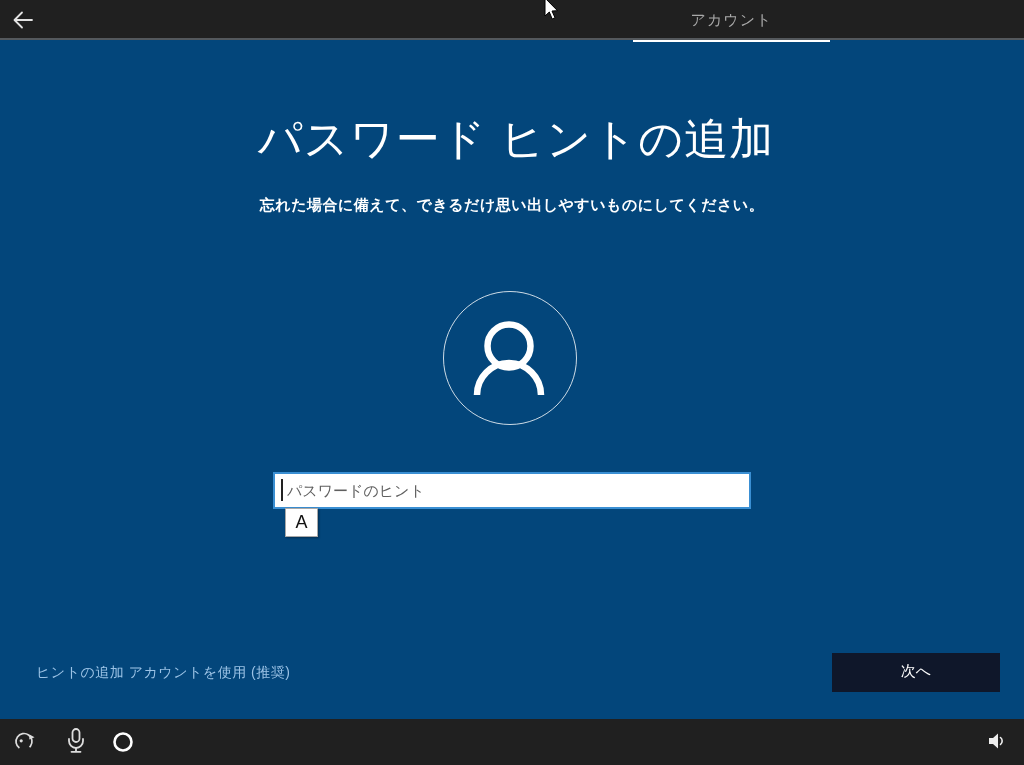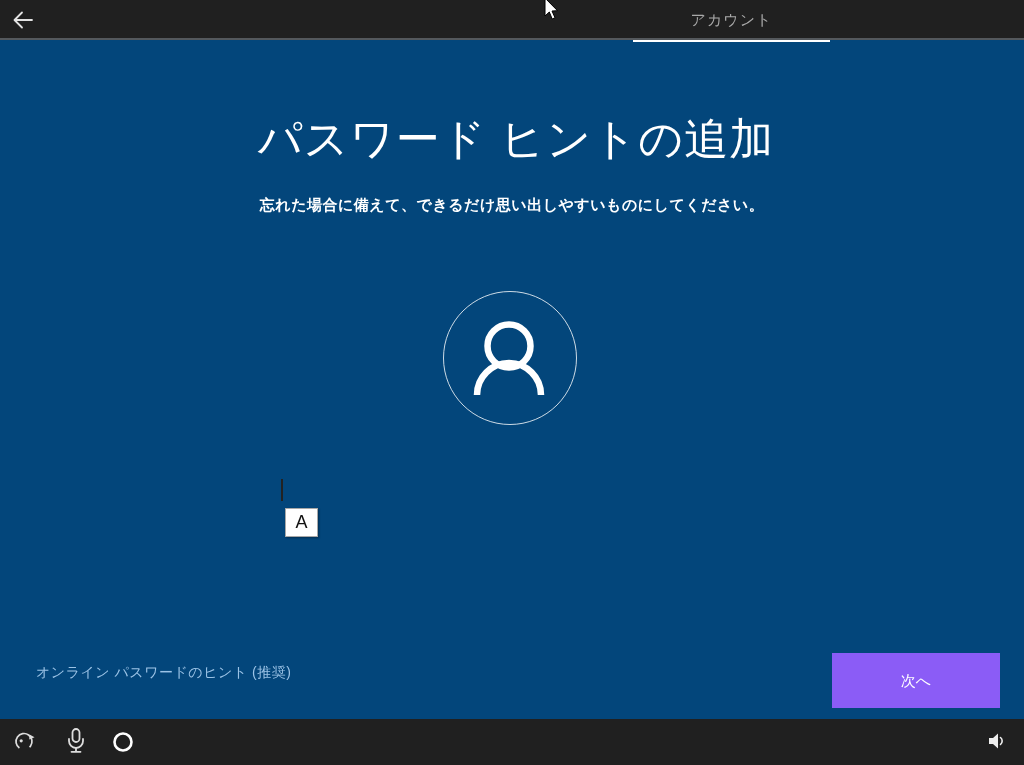--- a/index.html
+++ b/index.html
@@ -121,29 +121,29 @@
     position: absolute;
     left: 36px; top: 664px;
     color: #9cc3e6;
     font-size: 14px;
     cursor: pointer;
     letter-spacing: 0.5px;
   }
   .next-btn {
     position: absolute;
     left: 832px; top: 653px;
-    width: 168px; height: 55px;
-    background: #8b5cf6;
+    width: 168px; height: 39px;
+    background: #0f172a;
     border: none;
     color: #ffffff;
     font-size: 15px;
     text-align: center;
     line-height: 39px;
     cursor: pointer;
-    font-family: Liberation Sans, sans-serif;
+    font-family: Liberation Mono, monospace;
   }
 
   
   .bottombar {
     position: absolute;
     left: 0; top: 719px;
     width: 1024px; height: 46px;
     background: #202020;
   }
   .bb-icon {
@@ -185,24 +185,25 @@
 
   <div class="avatar">
     <span>
       <svg width="134" height="134" viewBox="0 0 134 134">
         <circle cx="66" cy="55" r="21.5" fill="none" stroke="#ffffff" stroke-width="6.5"></circle>
         <path d="M 34 104 A 32 32 0 0 1 98 104" fill="none" stroke="#ffffff" stroke-width="6.5" stroke-linecap="butt"></path>
       </svg>
     </span>
   </div>
 
+  <input class="hint-input" type="text" placeholder="パスワードのヒント" style="">
   <div class="text-caret"></div>
   <div class="ime-badge">A</div>
 
-  <div class="offline-link">オンライン パスワードのヒント (推奨)</div>
+  <div class="offline-link">ヒントの追加 アカウントを使用 (推奨)</div>
   <button class="next-btn">次へ</button>
 
   <div class="bottombar">
 
     <button class="bb-icon" style="left:13px; top:10px;">
       <span>
         <svg width="24" height="24" viewBox="0 0 24 24">
           <circle cx="11" cy="12.5" r="8" fill="none" stroke="#dddddd" stroke-width="1.7" stroke-dasharray="39 11.3" transform="rotate(125 11 12.5)"></circle>
           <path d="M 16.5 5.5 L 21.5 8.2 L 16.2 10.4 Z" fill="#dddddd"></path>
           <circle cx="8.2" cy="11.8" r="1.6" fill="#dddddd"></circle>

